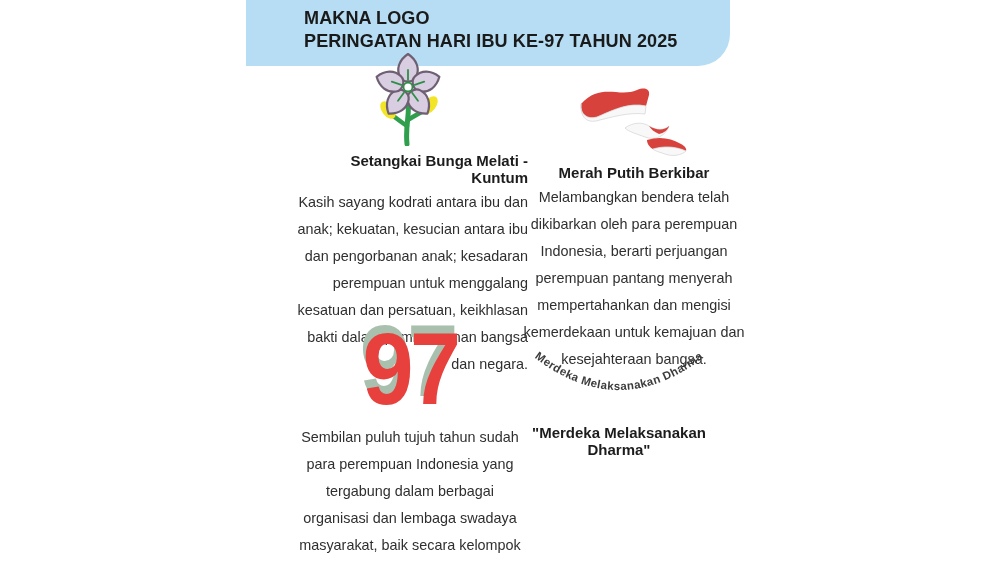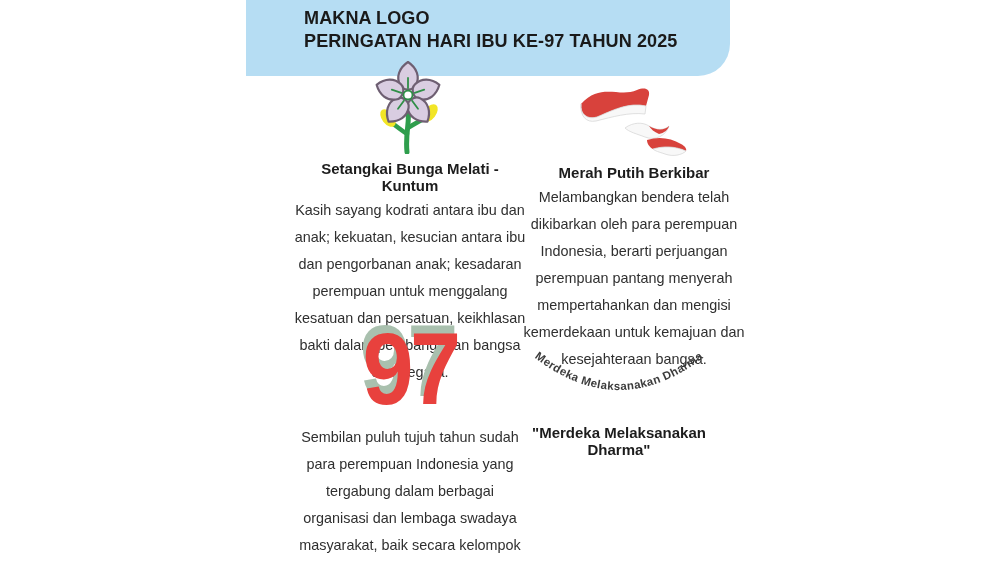--- a/index.html
+++ b/index.html
@@ -2,33 +2,33 @@
 <html><head>
 <meta charset="utf-8">
 <style>
   html,body{margin:0;padding:0;background:#ffffff;}
   .canvas{
     position:relative;width:1000px;height:563px;background:#ffffff;overflow:hidden;
     font-family:"Liberation Sans","DejaVu Sans",sans-serif;color:#2f2f2f;
   }
   
   .banner{
-    position:absolute;left:246px;top:0;width:484px;height:76px;
+    position:absolute;left:246px;top:0;width:484px;height:66px;
     background:#b6ddf3;border-radius:0 0 32px 0;
   }
   .banner-text{
     position:absolute;left:58px;top:6px;
     font-size:19px;font-weight:800;line-height:23px;color:#1a1a1a;
     letter-spacing:.1px;transform:scaleX(.95);transform-origin:left top;white-space:nowrap;
   }
   
   .cell{position:absolute;text-align:center;}
   .cell h3{margin:6px 0 3px;font-size:15px;font-weight:800;color:#1c1c1c;line-height:17px;}
   .cell p{margin:2px 0 0;font-size:14.4px;line-height:27px;color:#2f2f2f;}
-  #cell-melati{left:292px;top:60px;width:236px;}
+  #cell-melati{left:292px;top:52px;width:236px;text-align:right;}
   #cell-flag{left:522px;top:64px;width:224px;}
   #cell-97{left:292px;top:318px;width:236px;}
   #cell-dharma{left:507px;top:330px;width:224px;}
   .art{display:block;margin:0 auto;}
   
   .big97{
     font-size:102px;line-height:102px;font-weight:800;color:#e8413d;
     letter-spacing:-4px;text-shadow:-3px -8px 0 #a9c0ae;
     transform:scaleX(.9);transform-origin:center top;height:104px;
   }

